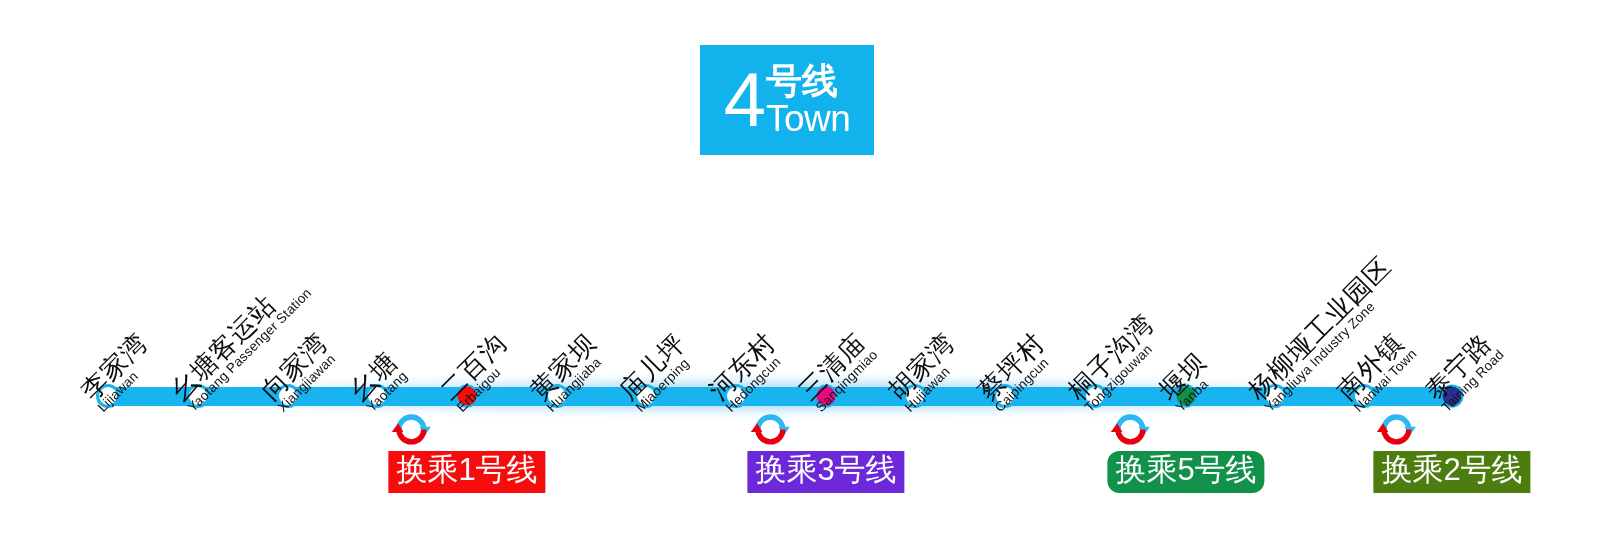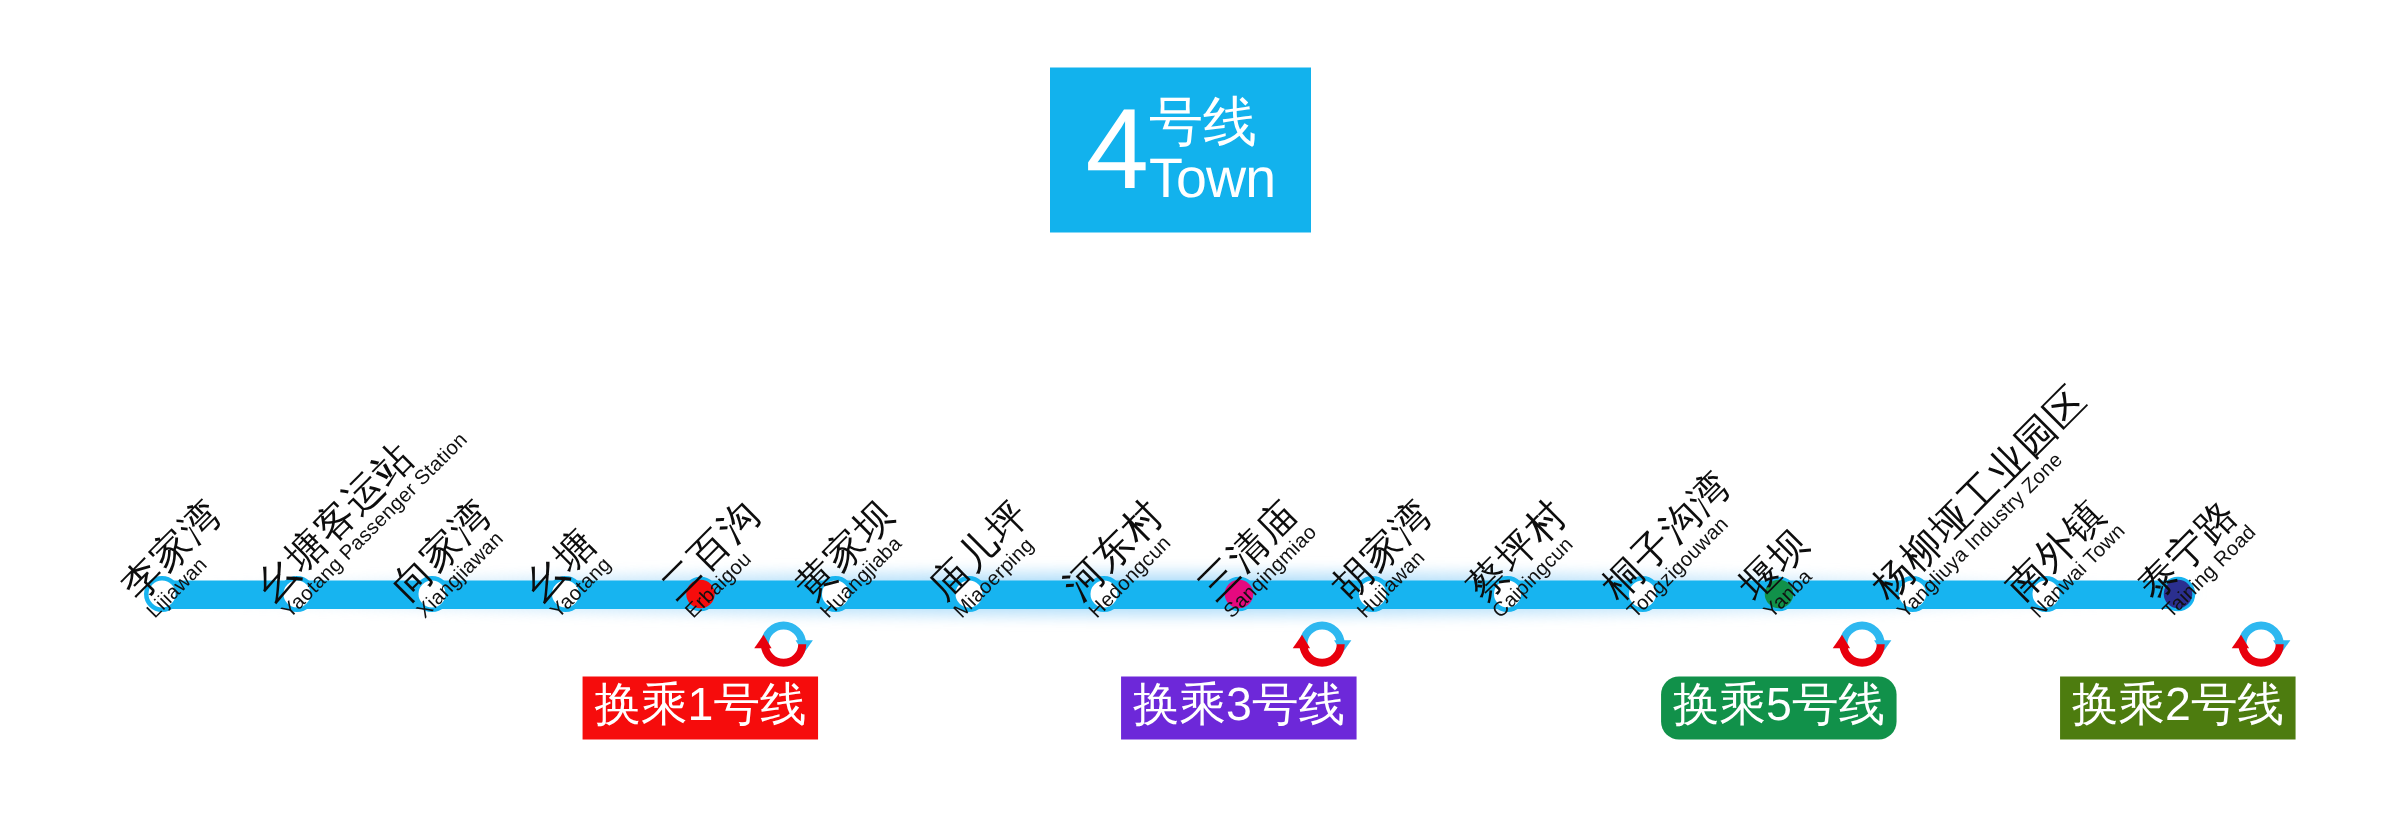--- a/index.html
+++ b/index.html
@@ -42,21 +42,21 @@
   }
   #line-badge .badge-words {
     display: flex;
     flex-direction: column;
     align-items: flex-start;
     padding-left: 2px;
   }
   #line-badge .badge-cn {
     font-size: 36px;
     line-height: 1.02;
-    font-weight: 400;
+    font-weight: 700;
   }
   #line-badge .badge-en {
     font-size: 37px;
     line-height: 1.0;
     font-weight: 400;
     letter-spacing: -0.5px;
   }
 
   
   #track-area {
@@ -130,21 +130,21 @@
     margin-top: 1px;
     letter-spacing: 0.2px;
   }
 
   
   .transfer-group {
     position: absolute;
     transform: translateX(-50%);
     display: flex;
     flex-direction: column;
-    align-items: flex-end;
+    align-items: flex-start;
   }
   .transfer-icon {
     width: 46px;
     height: 40px;
     display: block;
   }
   .transfer-box {
     margin-top: 2px;
     padding: 3px 8px 6px 8px;
     color: #ffffff;

